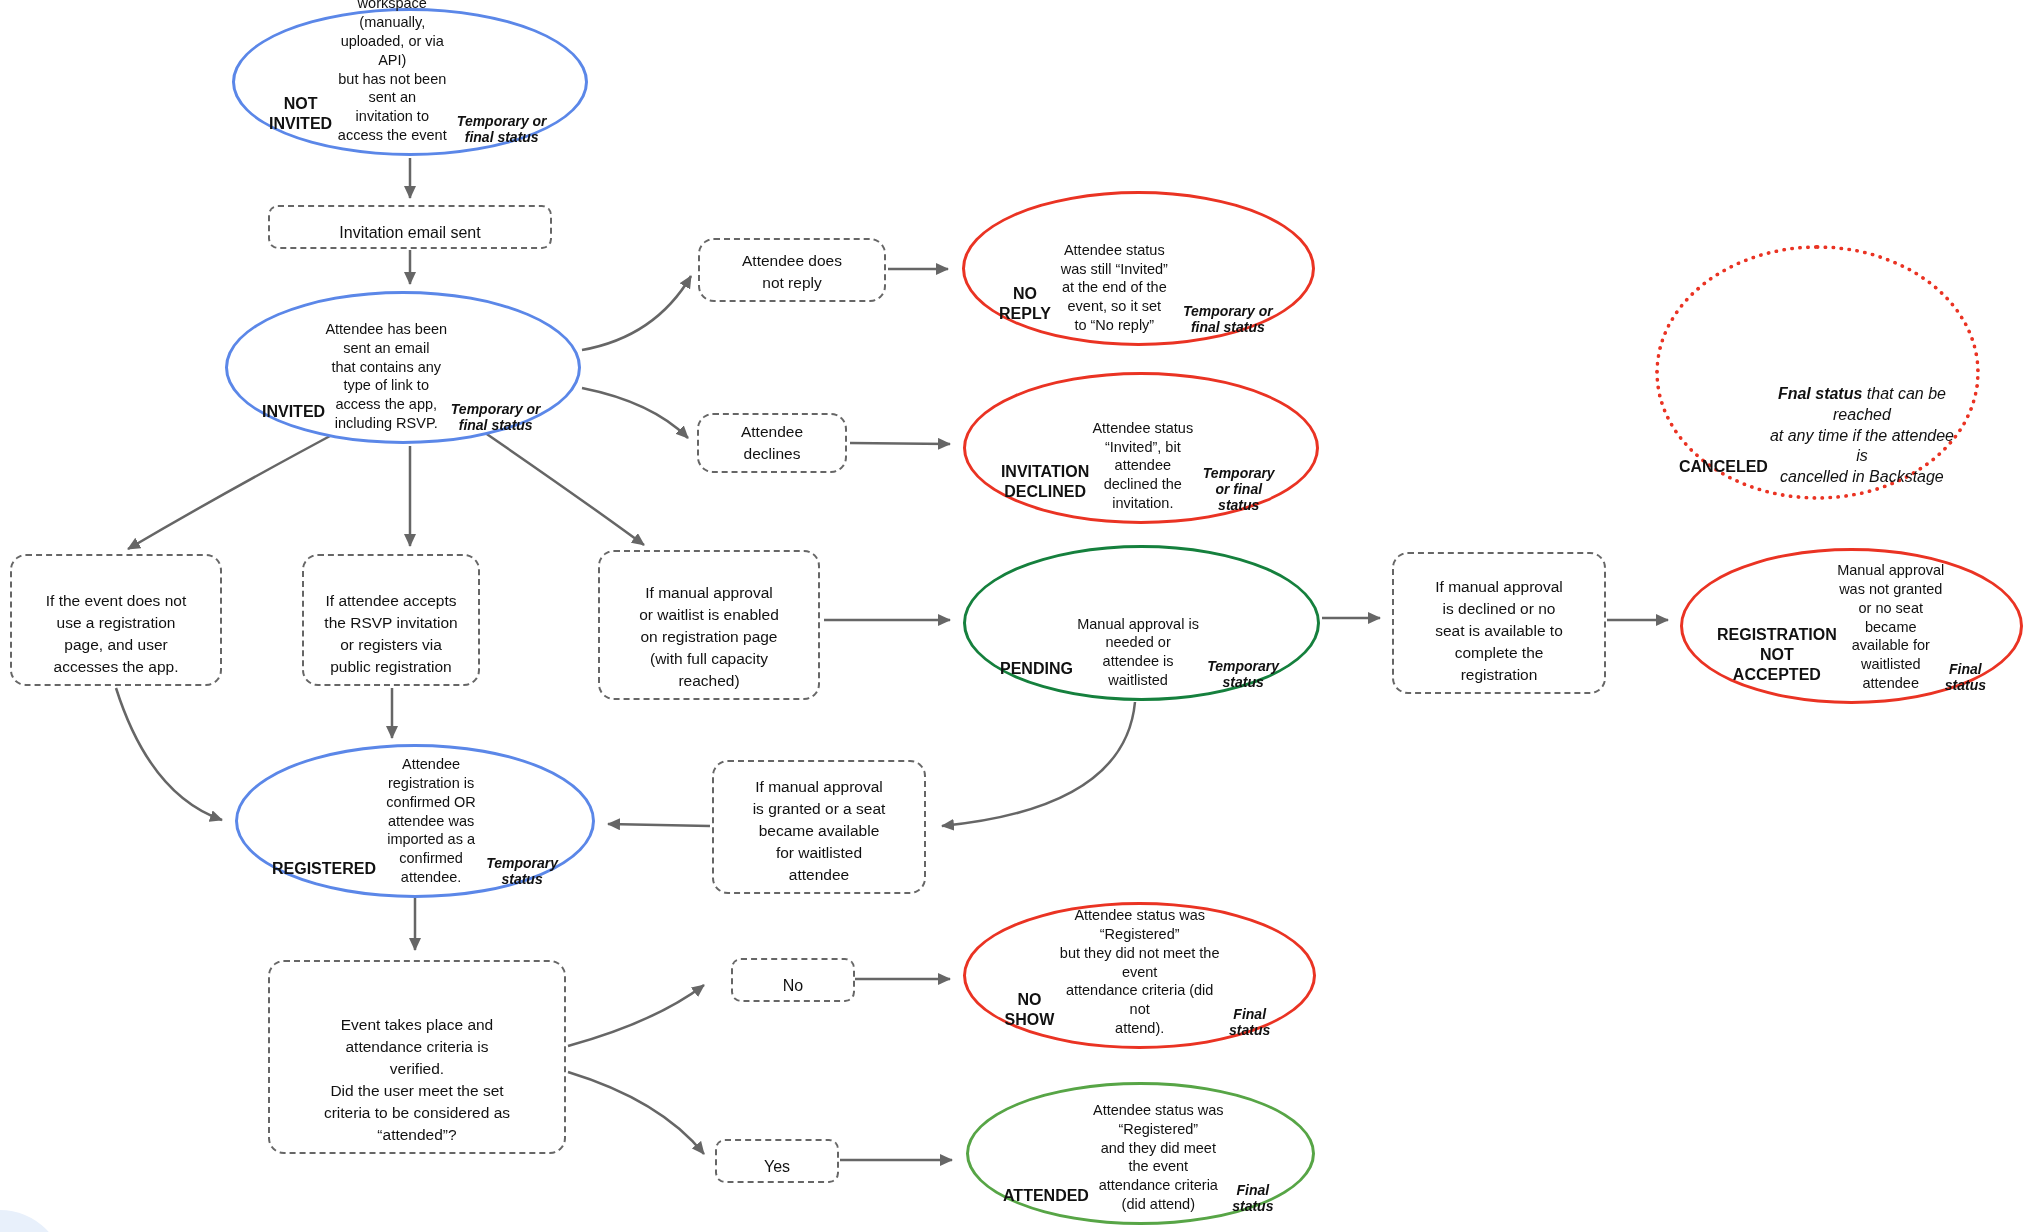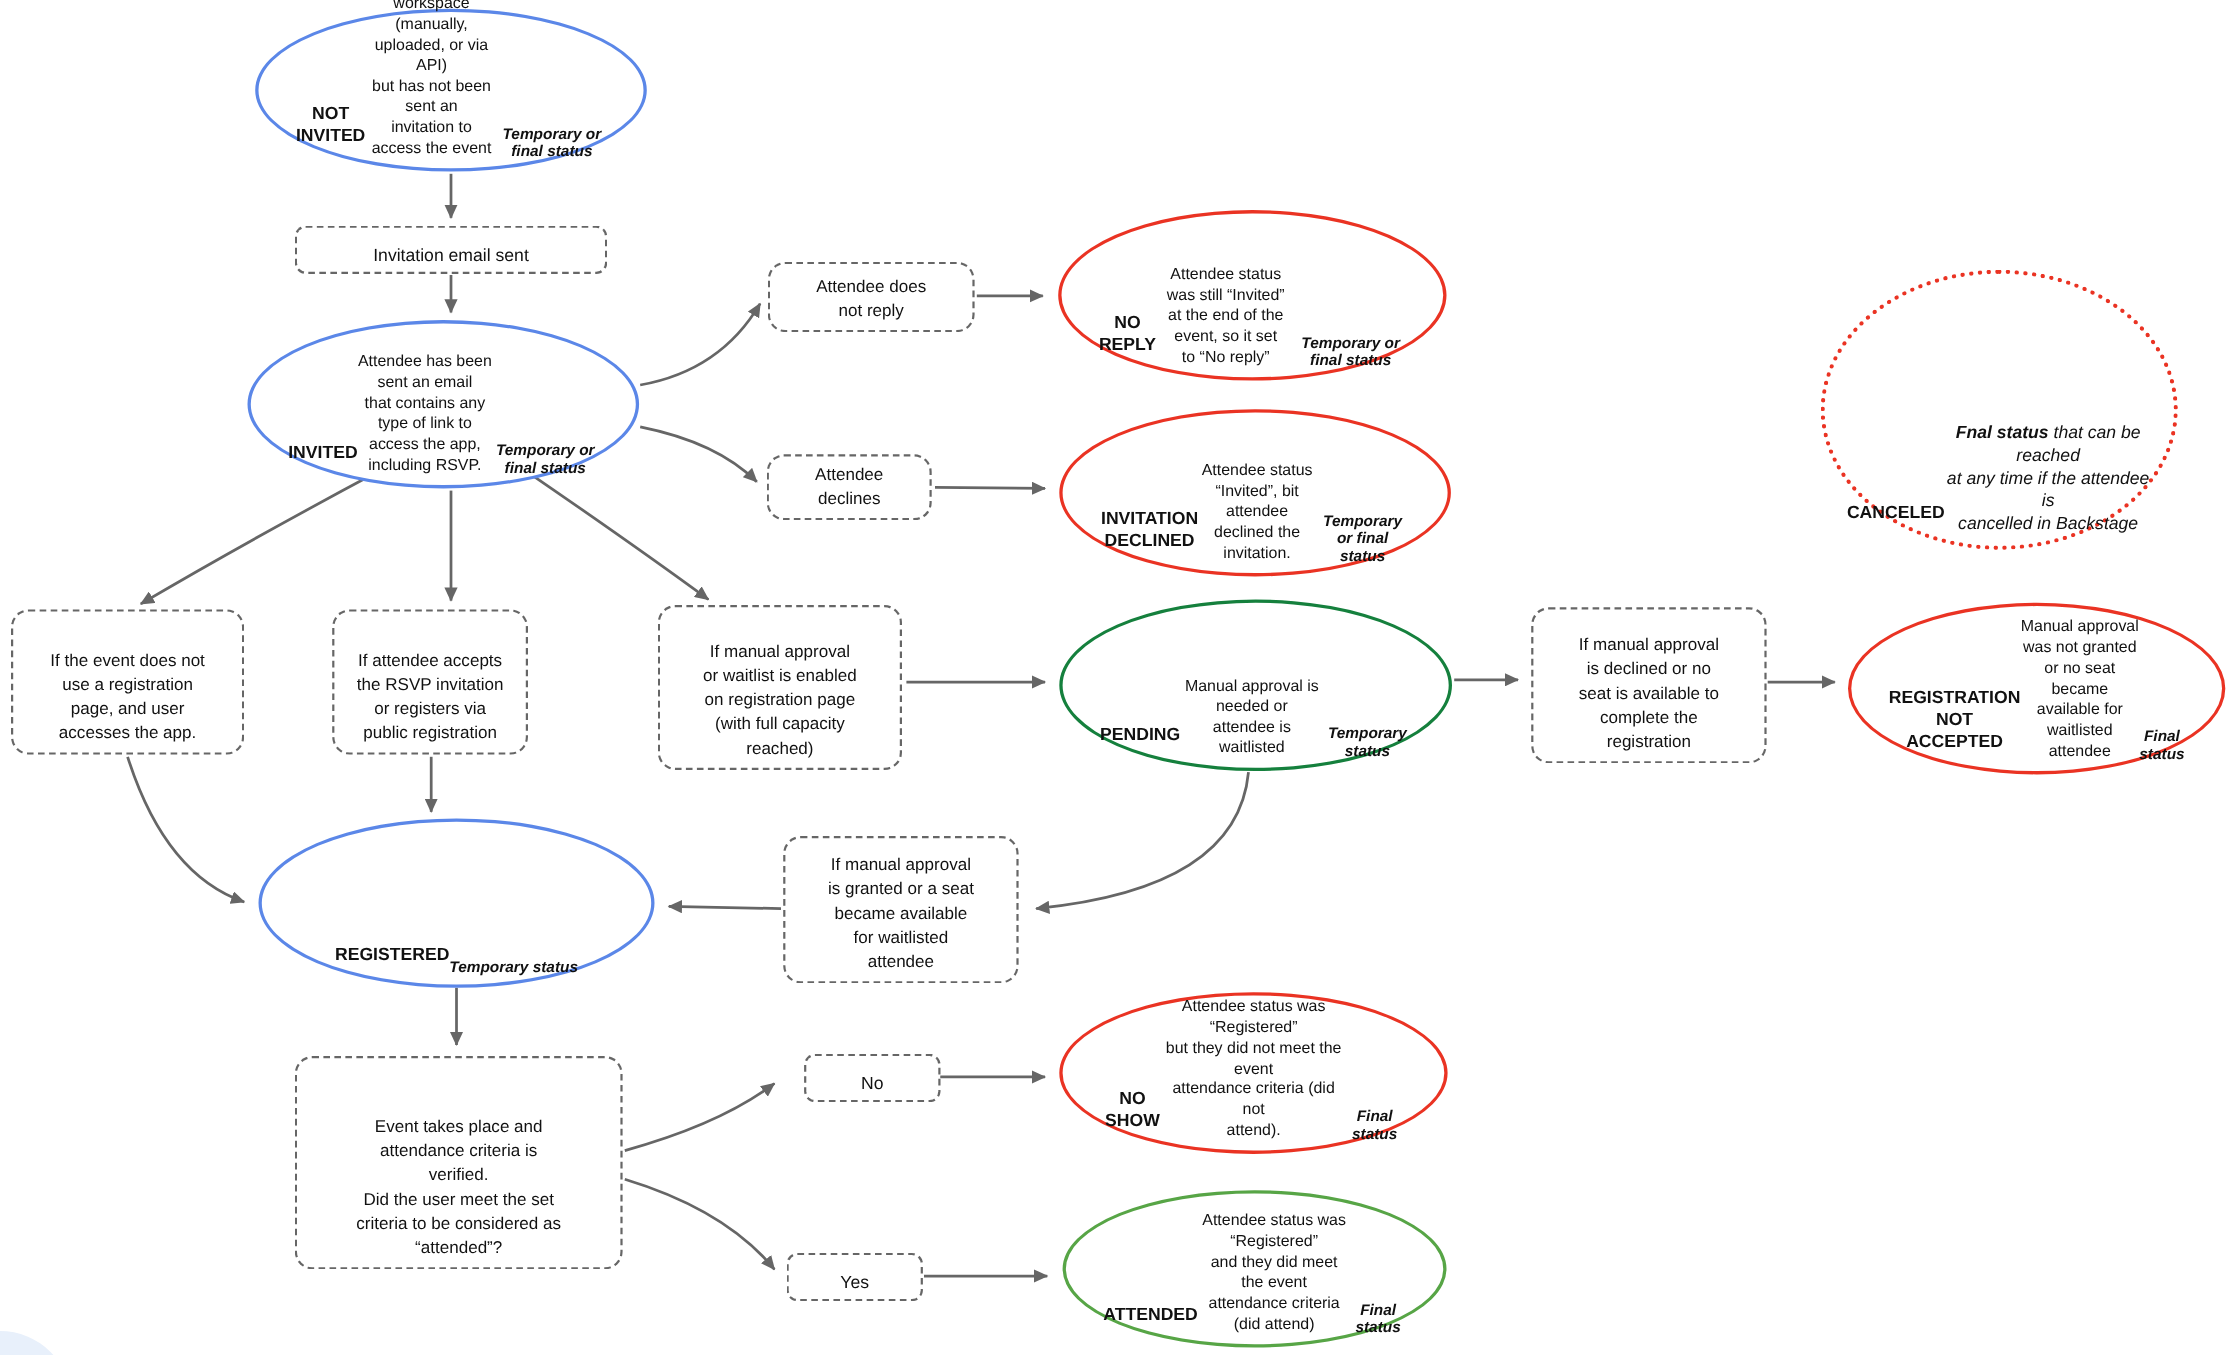--- a/index.html
+++ b/index.html
@@ -209,20 +209,24 @@
     <div class="title" style="margin-bottom:8px">REGISTRATION NOT
 ACCEPTED</div>
     <div class="body">Manual approval was not granted
 or no seat became available for
 waitlisted attendee</div>
     <div class="status" style="margin-top:9px">Final status</div>
   </div>
 
   <div class="node ellipse blue" style="left:235px;top:744px;width:360px;height:154px">
     <div class="title" style="margin-bottom:8px">REGISTERED</div>
+    <div class="body">Attendee registration is
+confirmed OR attendee was
+imported as a confirmed
+attendee.</div>
     <div class="status" style="margin-top:9px">Temporary status</div>
   </div>
 
   <div class="node dashed" style="left:712px;top:760px;width:214px;height:134px">
     <div class="label">If manual approval
 is granted or a seat
 became available
 for waitlisted
 attendee</div>
   </div>

